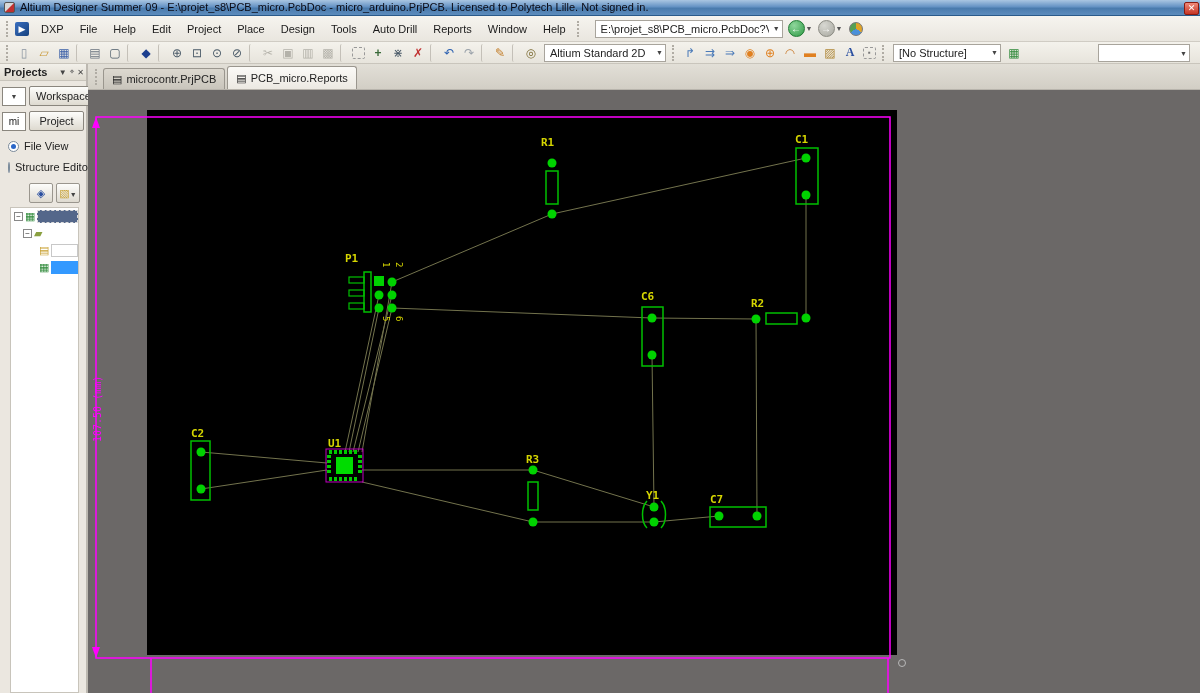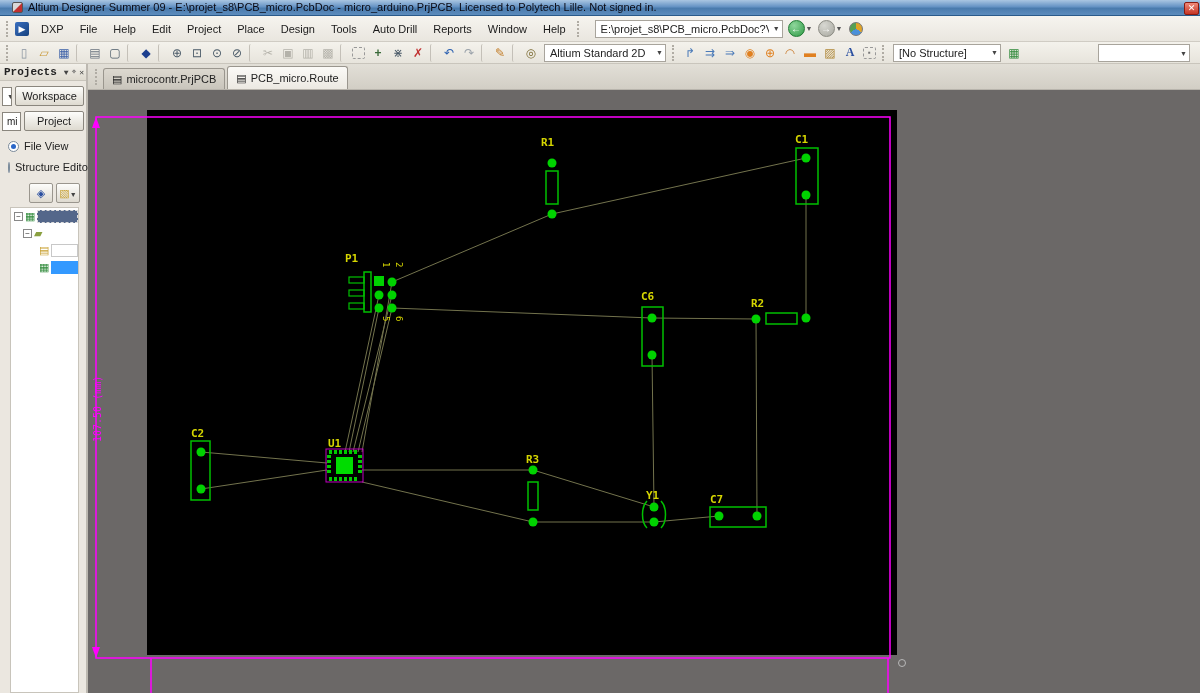--- a/index.html
+++ b/index.html
@@ -2,21 +2,21 @@
 <html><head>
 <meta charset="utf-8">
 <style>
   html,body{margin:0;padding:0;width:1200px;height:693px;overflow:hidden;
     font-family:"Liberation Sans",sans-serif;font-size:11px;background:#6b6867;}
   *{box-sizing:border-box;}
 
   
   .titlebar{position:absolute;left:0;top:0;width:1200px;height:16px;
     background:linear-gradient(#aac6e2,#6593c4 45%,#4a7bad 55%,#5c8cbd);
-    border-bottom:1px solid #2a5a8a;display:flex;align-items:center;padding:0 12px;color:#0a0a14;}
+    border-bottom:1px solid #2a5a8a;display:flex;align-items:center;padding:0 4px;color:#0a0a14;}
   .app-ico{width:11px;height:11px;border-radius:2px;margin-right:5px;
     background:linear-gradient(135deg,#d8d8d8 45%,#c03030 55%);border:1px solid #555;}
   .titlebar .ttl{font-size:11px;line-height:15px;white-space:nowrap;}
   .close-btn{position:absolute;right:1px;top:2px;width:15px;height:13px;border-radius:2px;
     background:linear-gradient(#f08a7a,#c53525);border:1px solid #8a1a10;color:#fff;
     font-size:9px;line-height:11px;text-align:center;}
 
   
   .menubar{position:absolute;left:0;top:16px;width:1200px;height:26px;
     background:linear-gradient(#f6f4ef,#e9e6df);border-bottom:1px solid #d0ccc4;
@@ -62,30 +62,30 @@
   .combo-variant{width:108px;margin:0 3px;}
   .combo-right{width:92px;position:absolute;right:10px;top:2px;}
 
   
   .main{position:absolute;left:0;top:64px;width:1200px;height:629px;}
 
   
   .lpanel{position:absolute;left:0;top:0;width:88px;height:629px;background:#ebe7e0;
     border-right:2px solid #bcb8b0;}
   .lp-head{height:17px;display:flex;align-items:center;padding:0 2px 0 4px;
-    background:linear-gradient(#f2f0ea,#dedacf);border-bottom:1px solid #c8c4bb;font-family:Liberation Mono, monospace;}
+    background:linear-gradient(#f2f0ea,#dedacf);border-bottom:1px solid #c8c4bb;}
   .lp-head .t{font-weight:bold;color:#222;}
   .lp-hico{font-size:8px;color:#444;margin-left:3px;}
   .lp-row{display:flex;align-items:center;margin:5px 2px 0 2px;border-radius:9px;}
   .btn3d{height:20px;background:linear-gradient(#fdfdfb,#dedad0);border:1px solid #8a867e;
     border-radius:2px;padding:0 6px;font-size:11px;color:#222;display:inline-flex;
     align-items:center;justify-content:center;flex:1;}
   .mini-combo{width:19px;height:19px;background:#fff;border:1px solid #8a867e;margin-right:3px;
-    display:inline-flex;align-items:center;justify-content:flex-start;font-size:7px;color:#444;
-    padding:0 4px;overflow:hidden;}
+    display:inline-flex;align-items:center;justify-content:center;font-size:7px;color:#444;
+    padding:0 11px;overflow:hidden;}
   .mini-combo .v{font-size:10px;color:#222;margin-right:auto;}
   .radio-row{display:flex;align-items:center;margin:9px 0 0 8px;color:#222;}
   .rdot{width:11px;height:11px;border-radius:50%;border:1px solid #7a8a9a;background:#fff;
     margin-right:5px;position:relative;}
   .rdot[data-on="true"]::after{content:"";position:absolute;left:2px;top:2px;width:5px;height:5px;
     border-radius:50%;background:#2a66c8;}
   .lp-iconrow{display:flex;justify-content:flex-end;margin:10px 6px 0 0;gap:3px;}
   .sbtn{width:24px;height:20px;background:linear-gradient(#fdfdfb,#dedad0);border:1px solid #9a968e;
     border-radius:2px;text-align:center;line-height:18px;font-size:11px;}
   .sbtn .g1{color:#2a4fa0}.sbtn .g2{color:#c8a030}
@@ -288,21 +288,21 @@
       <span class="grip" style="align-self:center;"></span>
       <span style="display:flex;align-items:flex-end;">
 
           <span class="tab" data-active="false">
             <span class="tico tico-sch">▤</span>
             <span>microcontr.PrjPCB</span>
           </span>
 
           <span class="tab" data-active="true">
             <span class="tico tico-pcb">▤</span>
-            <span>PCB_micro.Route</span>
+            <span>PCB_micro.Reports</span>
           </span>
         </span>
     </div>
 
     <div class="canvas">
       <div class="board"></div>
 
       <svg class="overlay" width="1112" height="603" viewBox="0 0 1112 603">
 
         <g>

